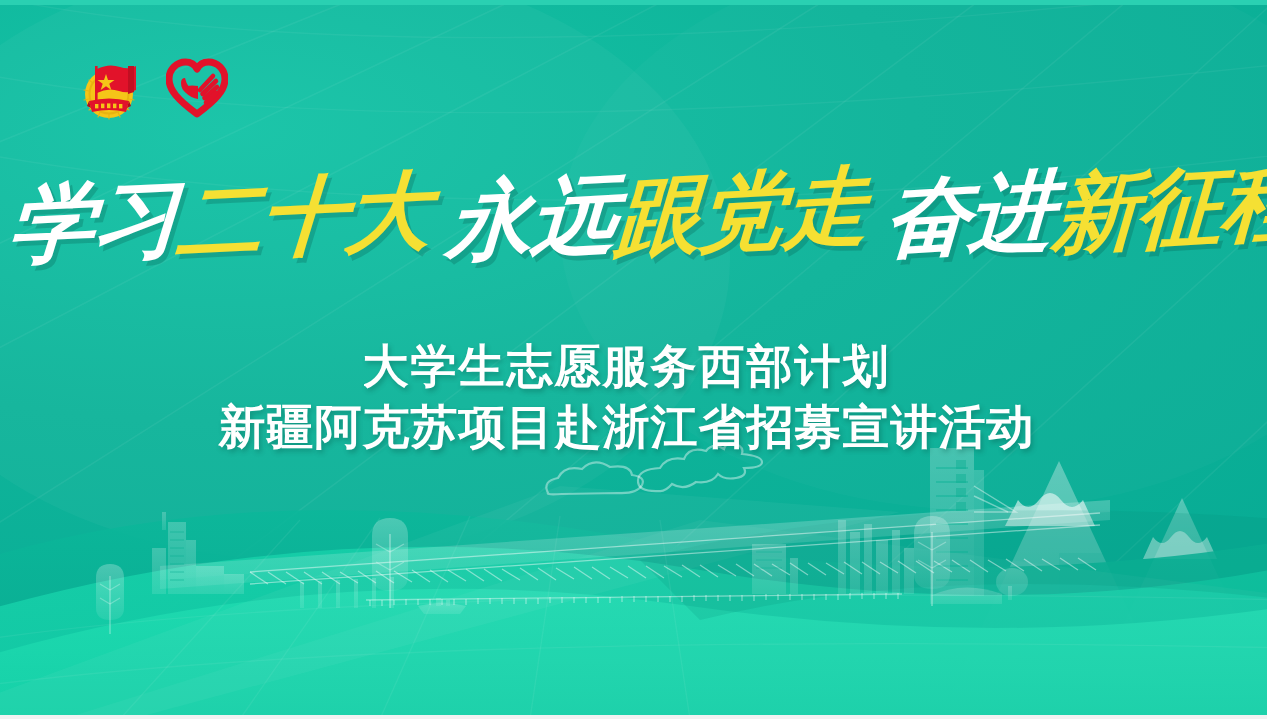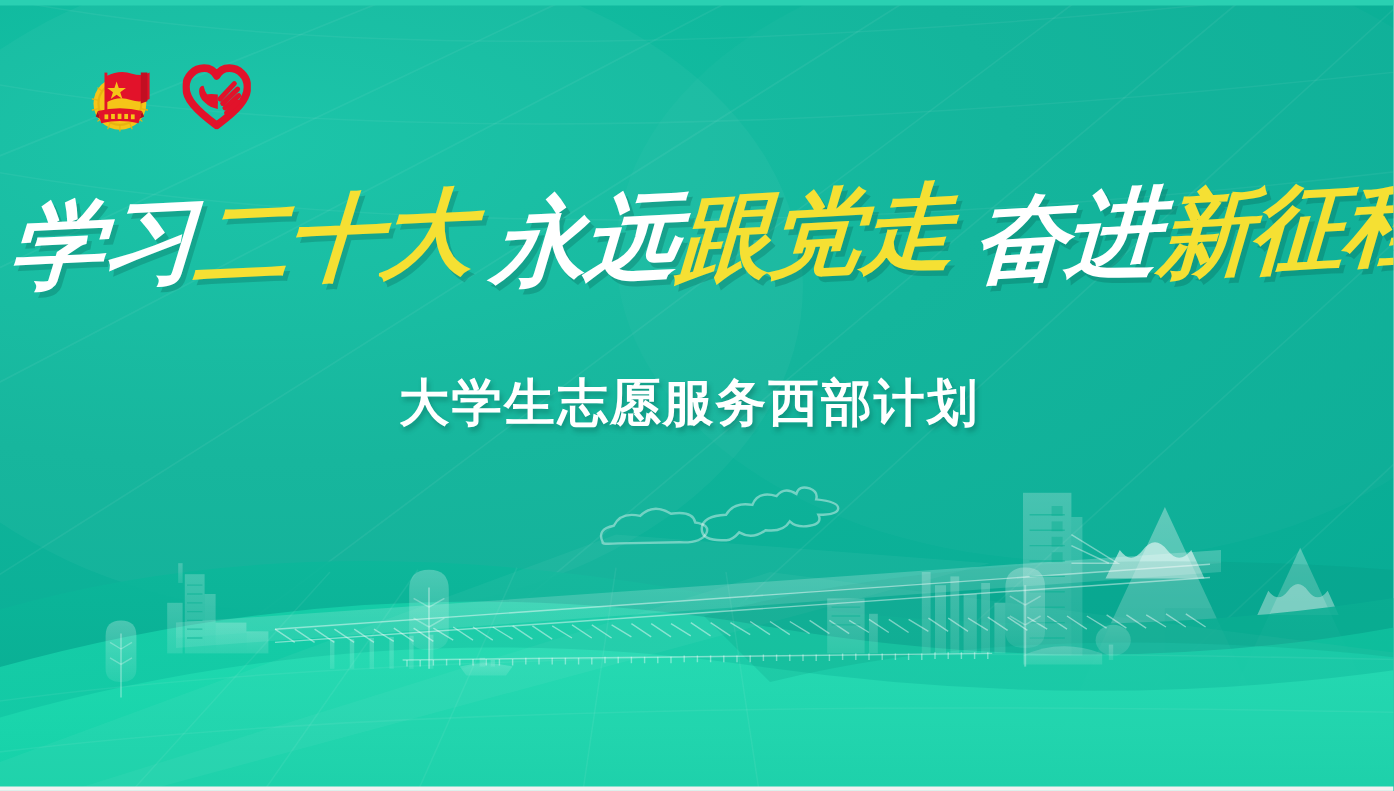--- a/index.html
+++ b/index.html
@@ -426,14 +426,15 @@
         <path d="M40 44.5 L50 35"></path>
       </g>
     </svg>
   </div>
 
   <div class="headline">
     <span class="seg seg-1"><span class="hl-w">学习</span><span class="hl-y">二十大</span></span><span class="seg seg-2"><span class="hl-w">永远</span><span class="hl-y">跟党走</span></span><span class="seg seg-3"><span class="hl-w">奋进</span><span class="hl-y">新征程</span></span>
   </div>
 
   <div class="subtitle subtitle-1">大学生志愿服务西部计划</div>
+  <div class="subtitle subtitle-2">新疆阿克苏项目赴浙江省招募宣讲活动</div>
 
 </div>
 
 </body></html>

